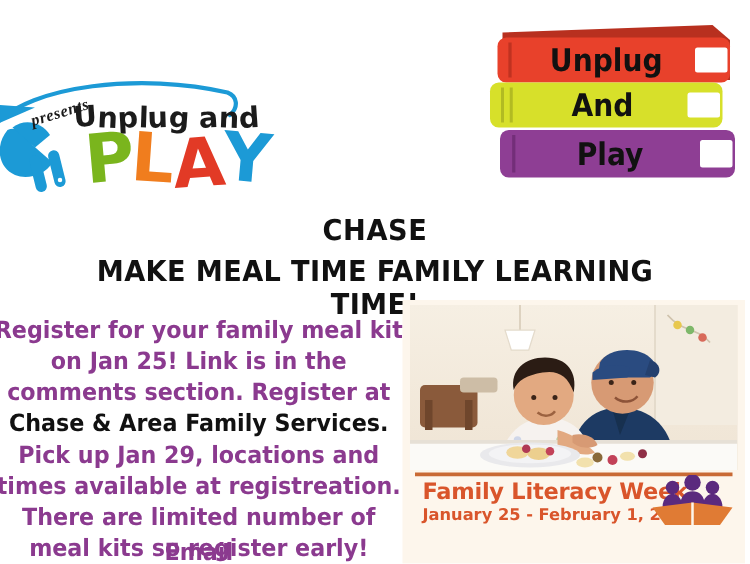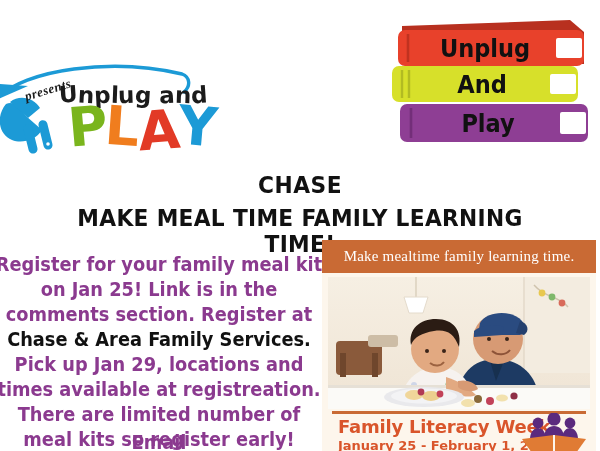--- a/index.html
+++ b/index.html
@@ -172,21 +172,20 @@
   </svg>
 
   <div class="head-chase">CHASE</div>
   <div class="head-sub">MAKE MEAL TIME FAMILY LEARNING TIME!</div>
 
   <div class="body-copy"><span>Register for your family meal kit on Jan 25! Link is in the comments section. Register at </span><span class="blk">Chase &amp; Area Family Services.</span><span> Pick up Jan 29, locations and times available at registreation. There are limited number of meal kits so register early!</span></div>
 
   <div class="email-line">Email literacyinchase@gmail.com with</div>
 
   <div class="card">
-    <div class="card-banner">Make mealtime family learning time.</div>
 
     <div class="photo">
       <svg viewBox="0 0 262 132" width="100%" height="100%" preserveAspectRatio="xMidYMid slice">
         <defs>
           <linearGradient id="wallg" x1="0" y1="0" x2="0" y2="1">
             <stop offset="0" stop-color="#f6efe3"></stop>
               <stop offset="1" stop-color="#efe4d4"></stop>
           </linearGradient>
         </defs>
         <rect width="262" height="132" fill="url(#wallg)"></rect>

